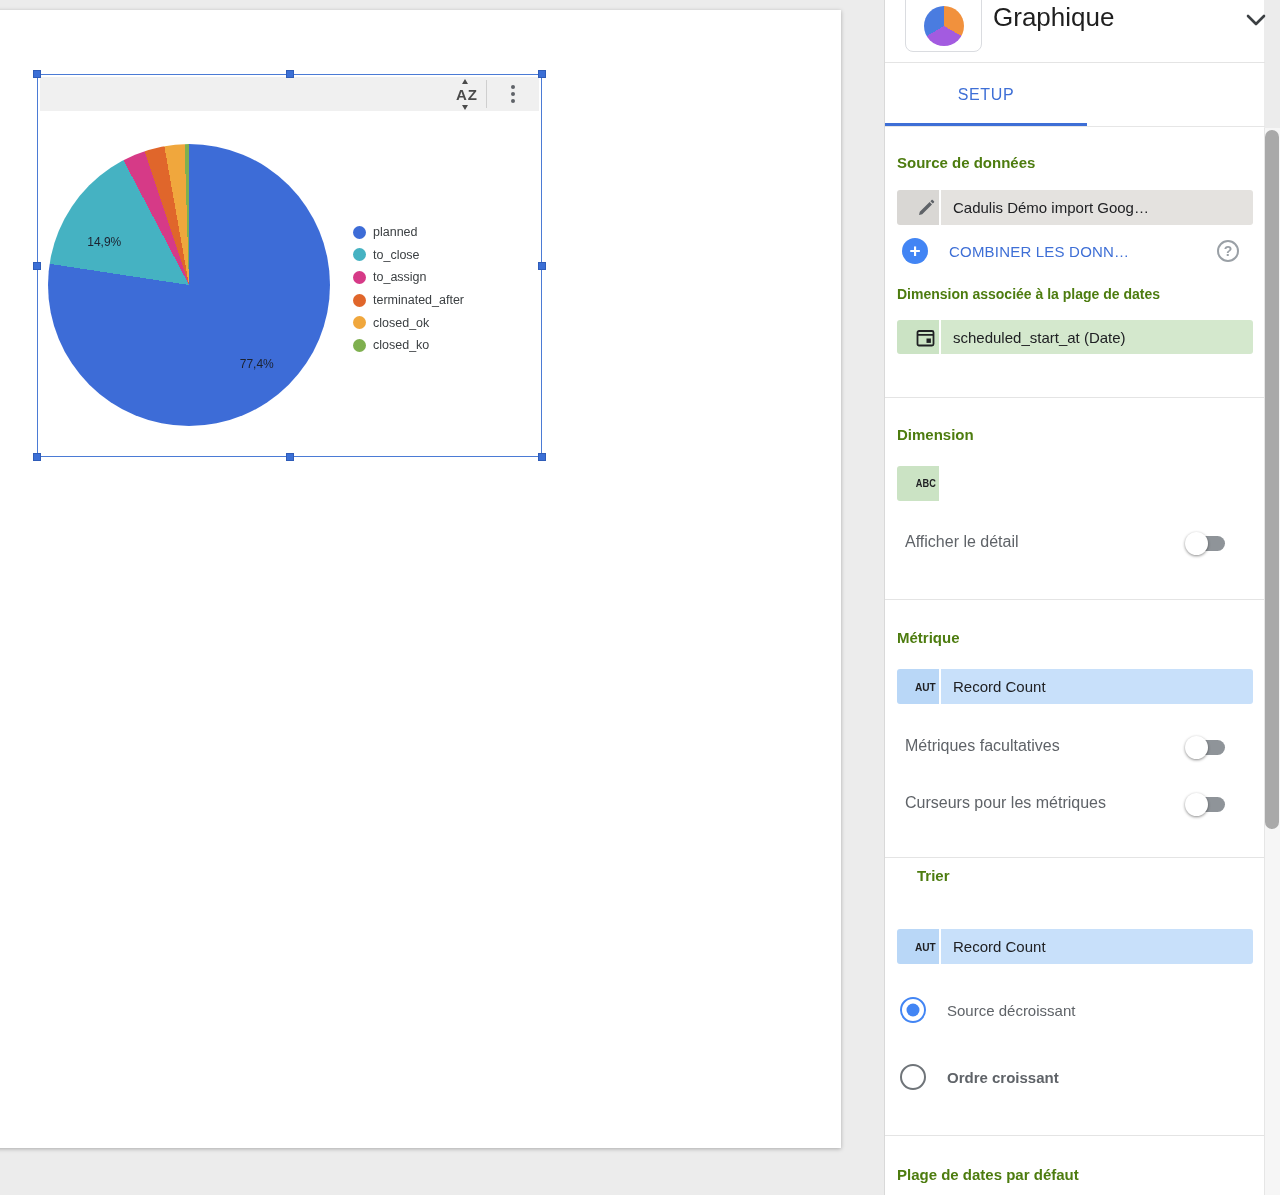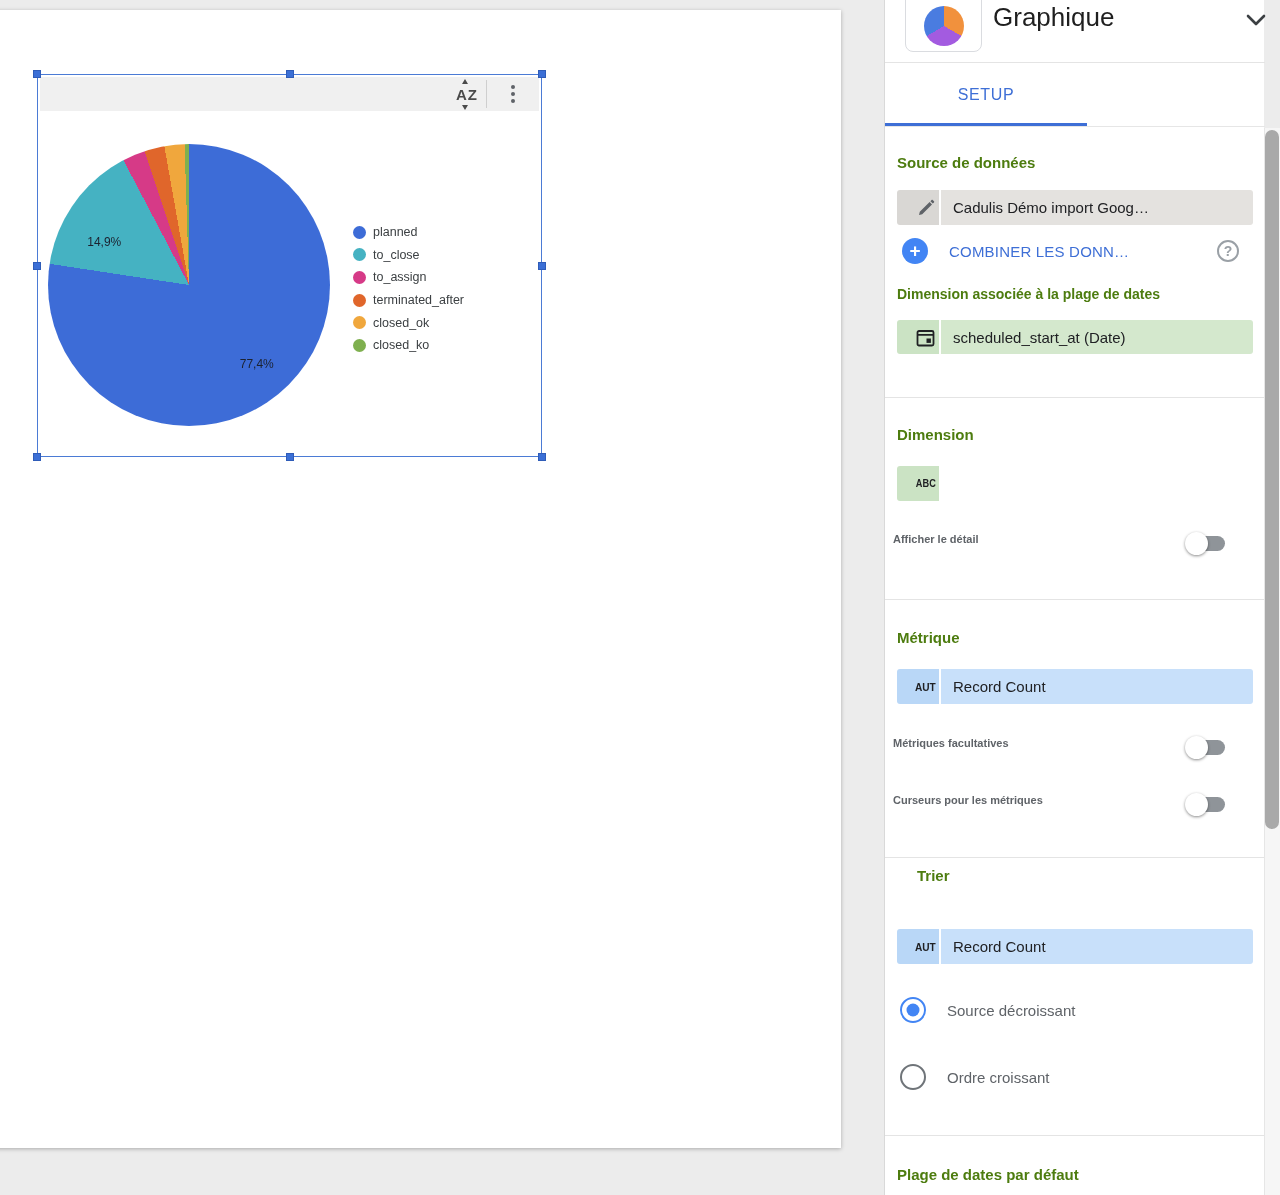--- a/index.html
+++ b/index.html
@@ -69,21 +69,21 @@
   .f-blue .field-icon { background:#b9d7f7; } .f-blue .field-value { background:#c8e0fa; }
 
   .combine-row { position:absolute; left:12px; width:356px; height:28px; display:flex; align-items:center; }
   .plus-circle { width:26px; height:26px; border-radius:50%; background:#4285F4; color:#fff; display:flex;
                  align-items:center; justify-content:center; font-size:19px; font-weight:700; margin-left:5px; cursor:pointer; }
   .combine-label { margin-left:21px; font-size:15px; font-weight:500; color:#3E6FD6; letter-spacing:.2px; cursor:pointer; }
   .help-circle { position:absolute; right:14px; width:22px; height:22px; border-radius:50%;
                  border:2px solid #9aa0a6; color:#9aa0a6; font-size:14px; font-weight:700;
                  display:flex; align-items:center; justify-content:center; cursor:pointer; }
 
-  .toggle-row-label { position:absolute; left:8px; font-size:11px; font-weight:700; color:#5f6368; }
+  .toggle-row-label { position:absolute; left:20px; font-size:16px; font-weight:400; color:#5f6368; }
   .toggle { position:absolute; left:302px; width:38px; height:15px; border-radius:8px; background:#8f9499; cursor:pointer; }
   .toggle .knob { position:absolute; left:-2px; top:-4px; width:23px; height:23px; border-radius:50%;
                   background:#fff; box-shadow:0 1px 3px rgba(0,0,0,.45); }
 
   .radio-row { position:absolute; left:15px; display:flex; align-items:center; cursor:pointer; }
   .radio { width:26px; height:26px; border-radius:50%; flex:none; position:relative; }
   .radio.sel { border:2.5px solid #4285F4; }
   .radio.sel::after { content:""; position:absolute; left:50%; top:50%; transform:translate(-50%,-50%);
                       width:13px; height:13px; border-radius:50%; background:#4285F4; }
   .radio.unsel { border:2.5px solid #6f7479; }
@@ -240,21 +240,21 @@
   <div class="field f-blue" style="top:929px;">
     <div class="field-icon">
       <span class="badge" style="font-size:11px;">AUT</span>
     </div>
     <div class="field-value">Record Count</div>
   </div>
   <div class="radio-row" style="top:997px;">
     <div class="radio sel"></div>
     <span class="radio-label">Source décroissant</span>
   </div>
-  <div class="radio-row" style="top:1064px;">
+  <div class="radio-row" style="top:1064px;font-weight:bold;">
     <div class="radio unsel"></div>
     <span class="radio-label">Ordre croissant</span>
   </div>
   <div class="divider" style="top:1135px;"></div>
 
   <div class="sec-heading" style="top:1166px;">Plage de dates par défaut</div>
 </div>
 
 <div class="scrollbar-track"></div>
 <div class="scrollbar-thumb"></div>

